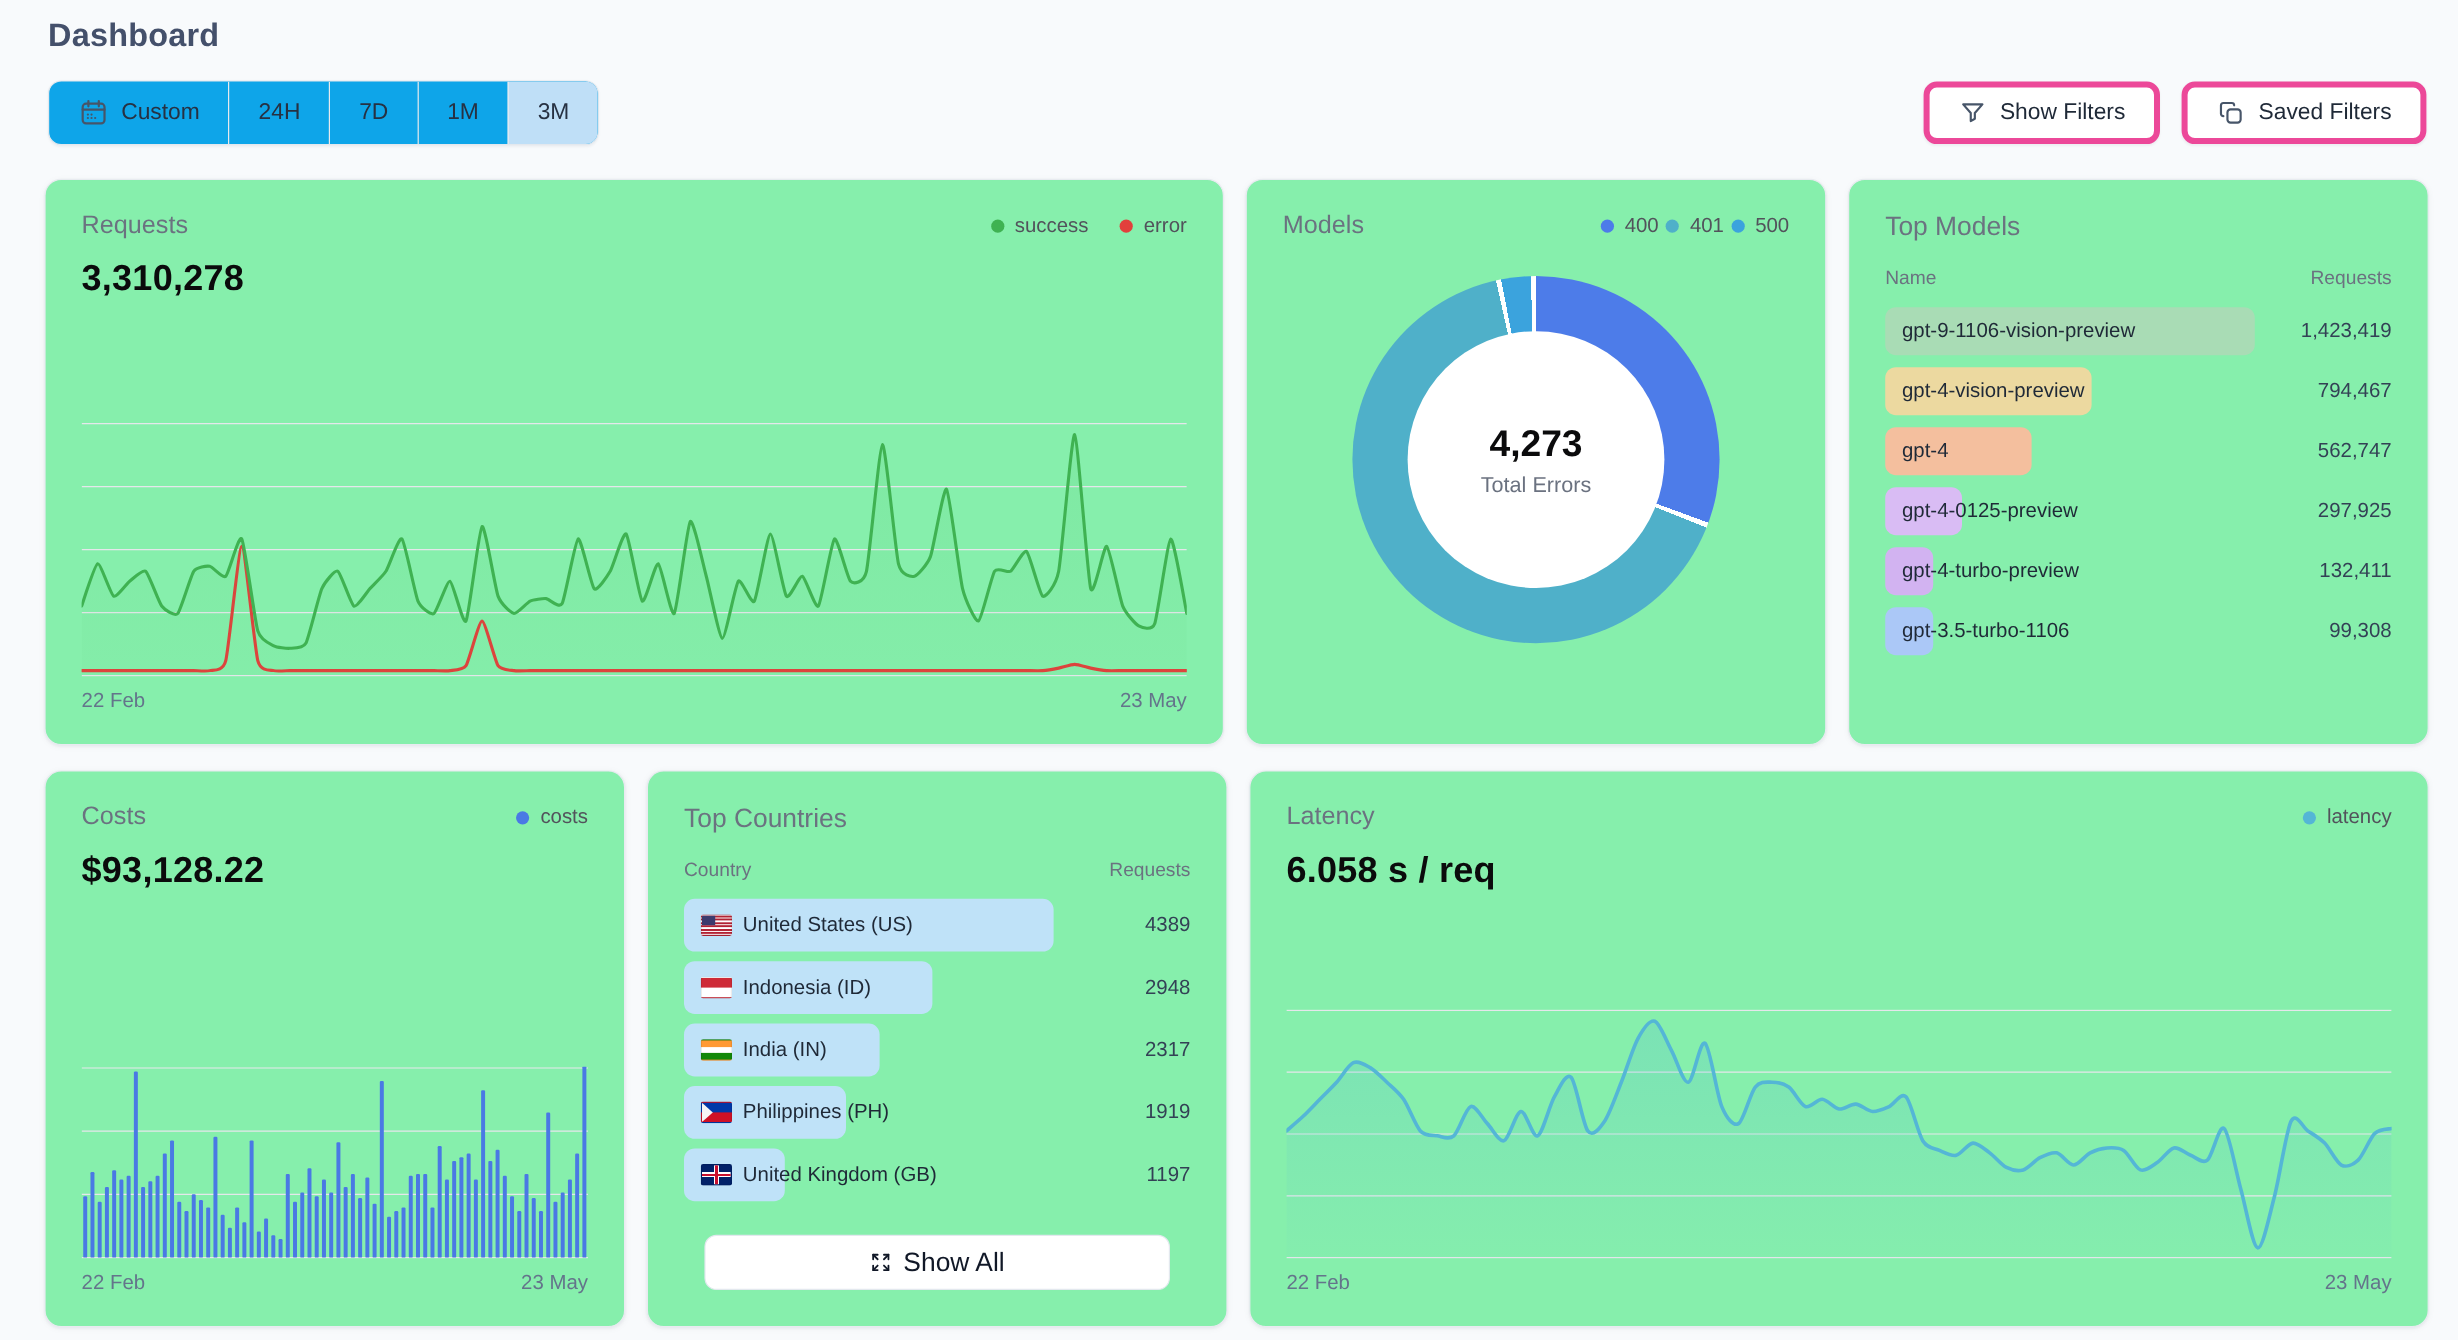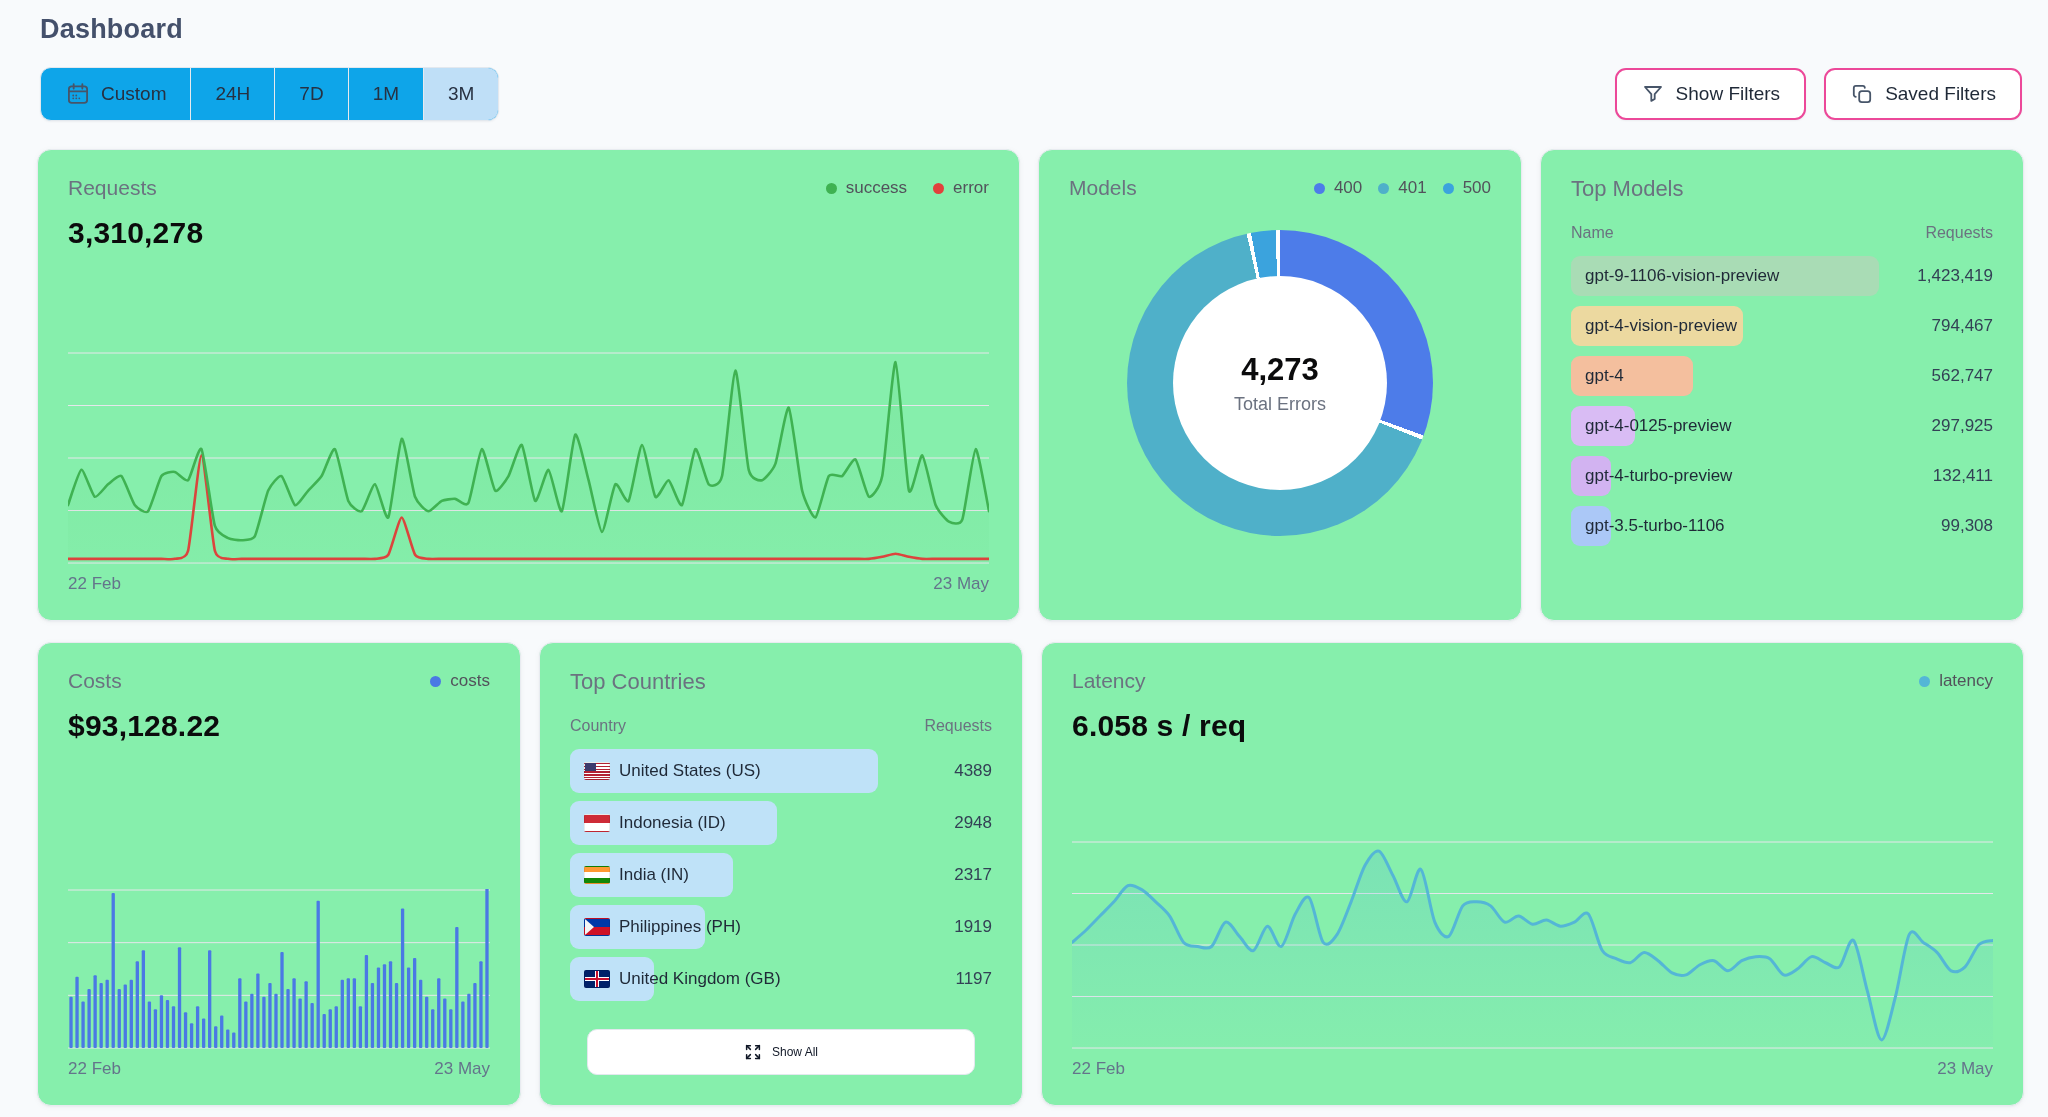--- a/index.html
+++ b/index.html
@@ -6,21 +6,21 @@
   body{width:2048px;height:1117px;overflow:hidden;font-family:"Liberation Sans","DejaVu Sans",sans-serif;color:#1f2937;}
   .page{width:2048px;height:1117px;position:relative;}
   .page-title{font-size:27px;font-weight:bold;color:#44506b;padding:14px 40px 0 40px;letter-spacing:.2px;}
   
   .toolbar{display:flex;justify-content:space-between;align-items:center;padding:22px 26px 0 40px;}
   .segmented{display:flex;background:#0ea5e9;border:1px solid #e3e8ee;border-radius:11px;overflow:hidden;box-shadow:0 1px 2px rgba(16,24,40,.05);height:52px;}
   .seg{display:flex;align-items:center;gap:10px;padding:0 24px;font-size:19px;color:#273142;background:transparent;border:none;cursor:pointer;font-family:inherit;}
   .seg + .seg{border-left:1px solid #e7eaee;}
   .seg.selected{background:#bfdff7;}
   .toolbar-right{display:flex;gap:18px;}
-  .tbtn{display:flex;align-items:center;gap:11px;height:52px;padding:0 24px;background:#fff;border:2px solid #ec4899;border-radius:11px;font-size:19px;color:#1f2937;cursor:pointer;box-shadow:0 1px 2px rgba(16,24,40,.05);font-family:inherit;}
+  .tbtn{display:flex;align-items:center;gap:11px;height:52px;padding:0 24px;background:#fff;border:5px solid #ec4899;border-radius:11px;font-size:19px;color:#1f2937;cursor:pointer;box-shadow:0 1px 2px rgba(16,24,40,.05);font-family:inherit;}
   .icon{display:inline-flex;align-items:center;justify-content:center;}
   
   .grid{display:grid;gap:18px;padding:0 0 0 37px;}
   .row1{grid-template-columns:983px 484px 484px;margin-top:28px;height:472px;}
   .row2{grid-template-columns:484px 484px 983px;margin-top:21px;height:448px;}
   .card{background:#86efac;border:1px solid #e8ebf0;border-radius:14px;box-shadow:0 1px 2px rgba(16,24,40,.04),0 1px 6px rgba(16,24,40,.04);padding:26px 30px;box-sizing:border-box;display:flex;flex-direction:column;min-width:0;}
   .card-head{display:flex;justify-content:space-between;align-items:center;}
   .card-title{font-size:21px;color:#6b7280;}
   .legend{display:flex;align-items:center;gap:26px;}
   .legend-item{display:flex;align-items:center;gap:9px;font-size:17px;color:#52525b;}
@@ -51,21 +51,21 @@
   .flag-us{background:repeating-linear-gradient(180deg,#b22234 0 1.4px,#fff 1.4px 2.8px);}
   .flag-us::after{content:"";position:absolute;left:0;top:0;width:45%;height:50%;background:#3c3b6e;}
   .flag-id{background:linear-gradient(180deg,#ce2b37 0 50%,#fff 50% 100%);}
   .flag-in{background:linear-gradient(180deg,#ff9933 0 33%,#fff 33% 66%,#138808 66% 100%);}
   .flag-ph{background:linear-gradient(180deg,#0038a8 0 50%,#ce1126 50% 100%);}
   .flag-ph::after{content:"";position:absolute;left:0;top:0;border-top:8px solid transparent;border-bottom:8px solid transparent;border-left:9px solid #f5f5f5;}
   .flag-gb{background:#012169;}
   .flag-gb::before{content:"";position:absolute;inset:0;background:linear-gradient(0deg,transparent 38%,#fff 38% 62%,transparent 62%),linear-gradient(90deg,transparent 40%,#fff 40% 60%,transparent 60%);}
   .flag-gb::after{content:"";position:absolute;inset:0;background:linear-gradient(0deg,transparent 44%,#c8102e 44% 56%,transparent 56%),linear-gradient(90deg,transparent 45%,#c8102e 45% 55%,transparent 55%);}
   
-  .show-all{margin:20px auto 4px auto;width:92%;height:46px;display:flex;align-items:center;justify-content:center;gap:10px;background:#fff;border:1px solid #e3e8ee;border-radius:10px;font-size:12px;color:#111827;cursor:pointer;font-family:inherit;}
+  .show-all{margin:20px auto 4px auto;width:92%;height:46px;display:flex;align-items:center;justify-content:center;gap:10px;background:#fff;border:1px solid #e3e8ee;border-radius:10px;font-size:22px;color:#111827;cursor:pointer;font-family:inherit;}
 </style>
 </head>
 <body>
 
 <div class="page">
 
   <div class="page-title">Dashboard</div>
 
   <div class="toolbar">
     <div class="segmented">
@@ -146,21 +146,21 @@
         <div class="x-labels">
           <span>22 Feb</span>
           <span>23 May</span>
         </div>
       </div>
     </section>
 
     <section class="card">
       <div class="card-head">
         <span class="card-title">Models</span>
-        <div class="legend" style="gap:16px">
+        <div class="legend" style="gap:6px">
           <span class="legend-item">
             <span class="dot" style="background: rgb(77, 124, 233);"></span>
             <span>400</span>
           </span>
           <span class="legend-item">
             <span class="dot" style="background: rgb(79, 176, 201);"></span>
             <span>401</span>
           </span>
           <span class="legend-item">
             <span class="dot" style="background: rgb(59, 163, 221);"></span>

